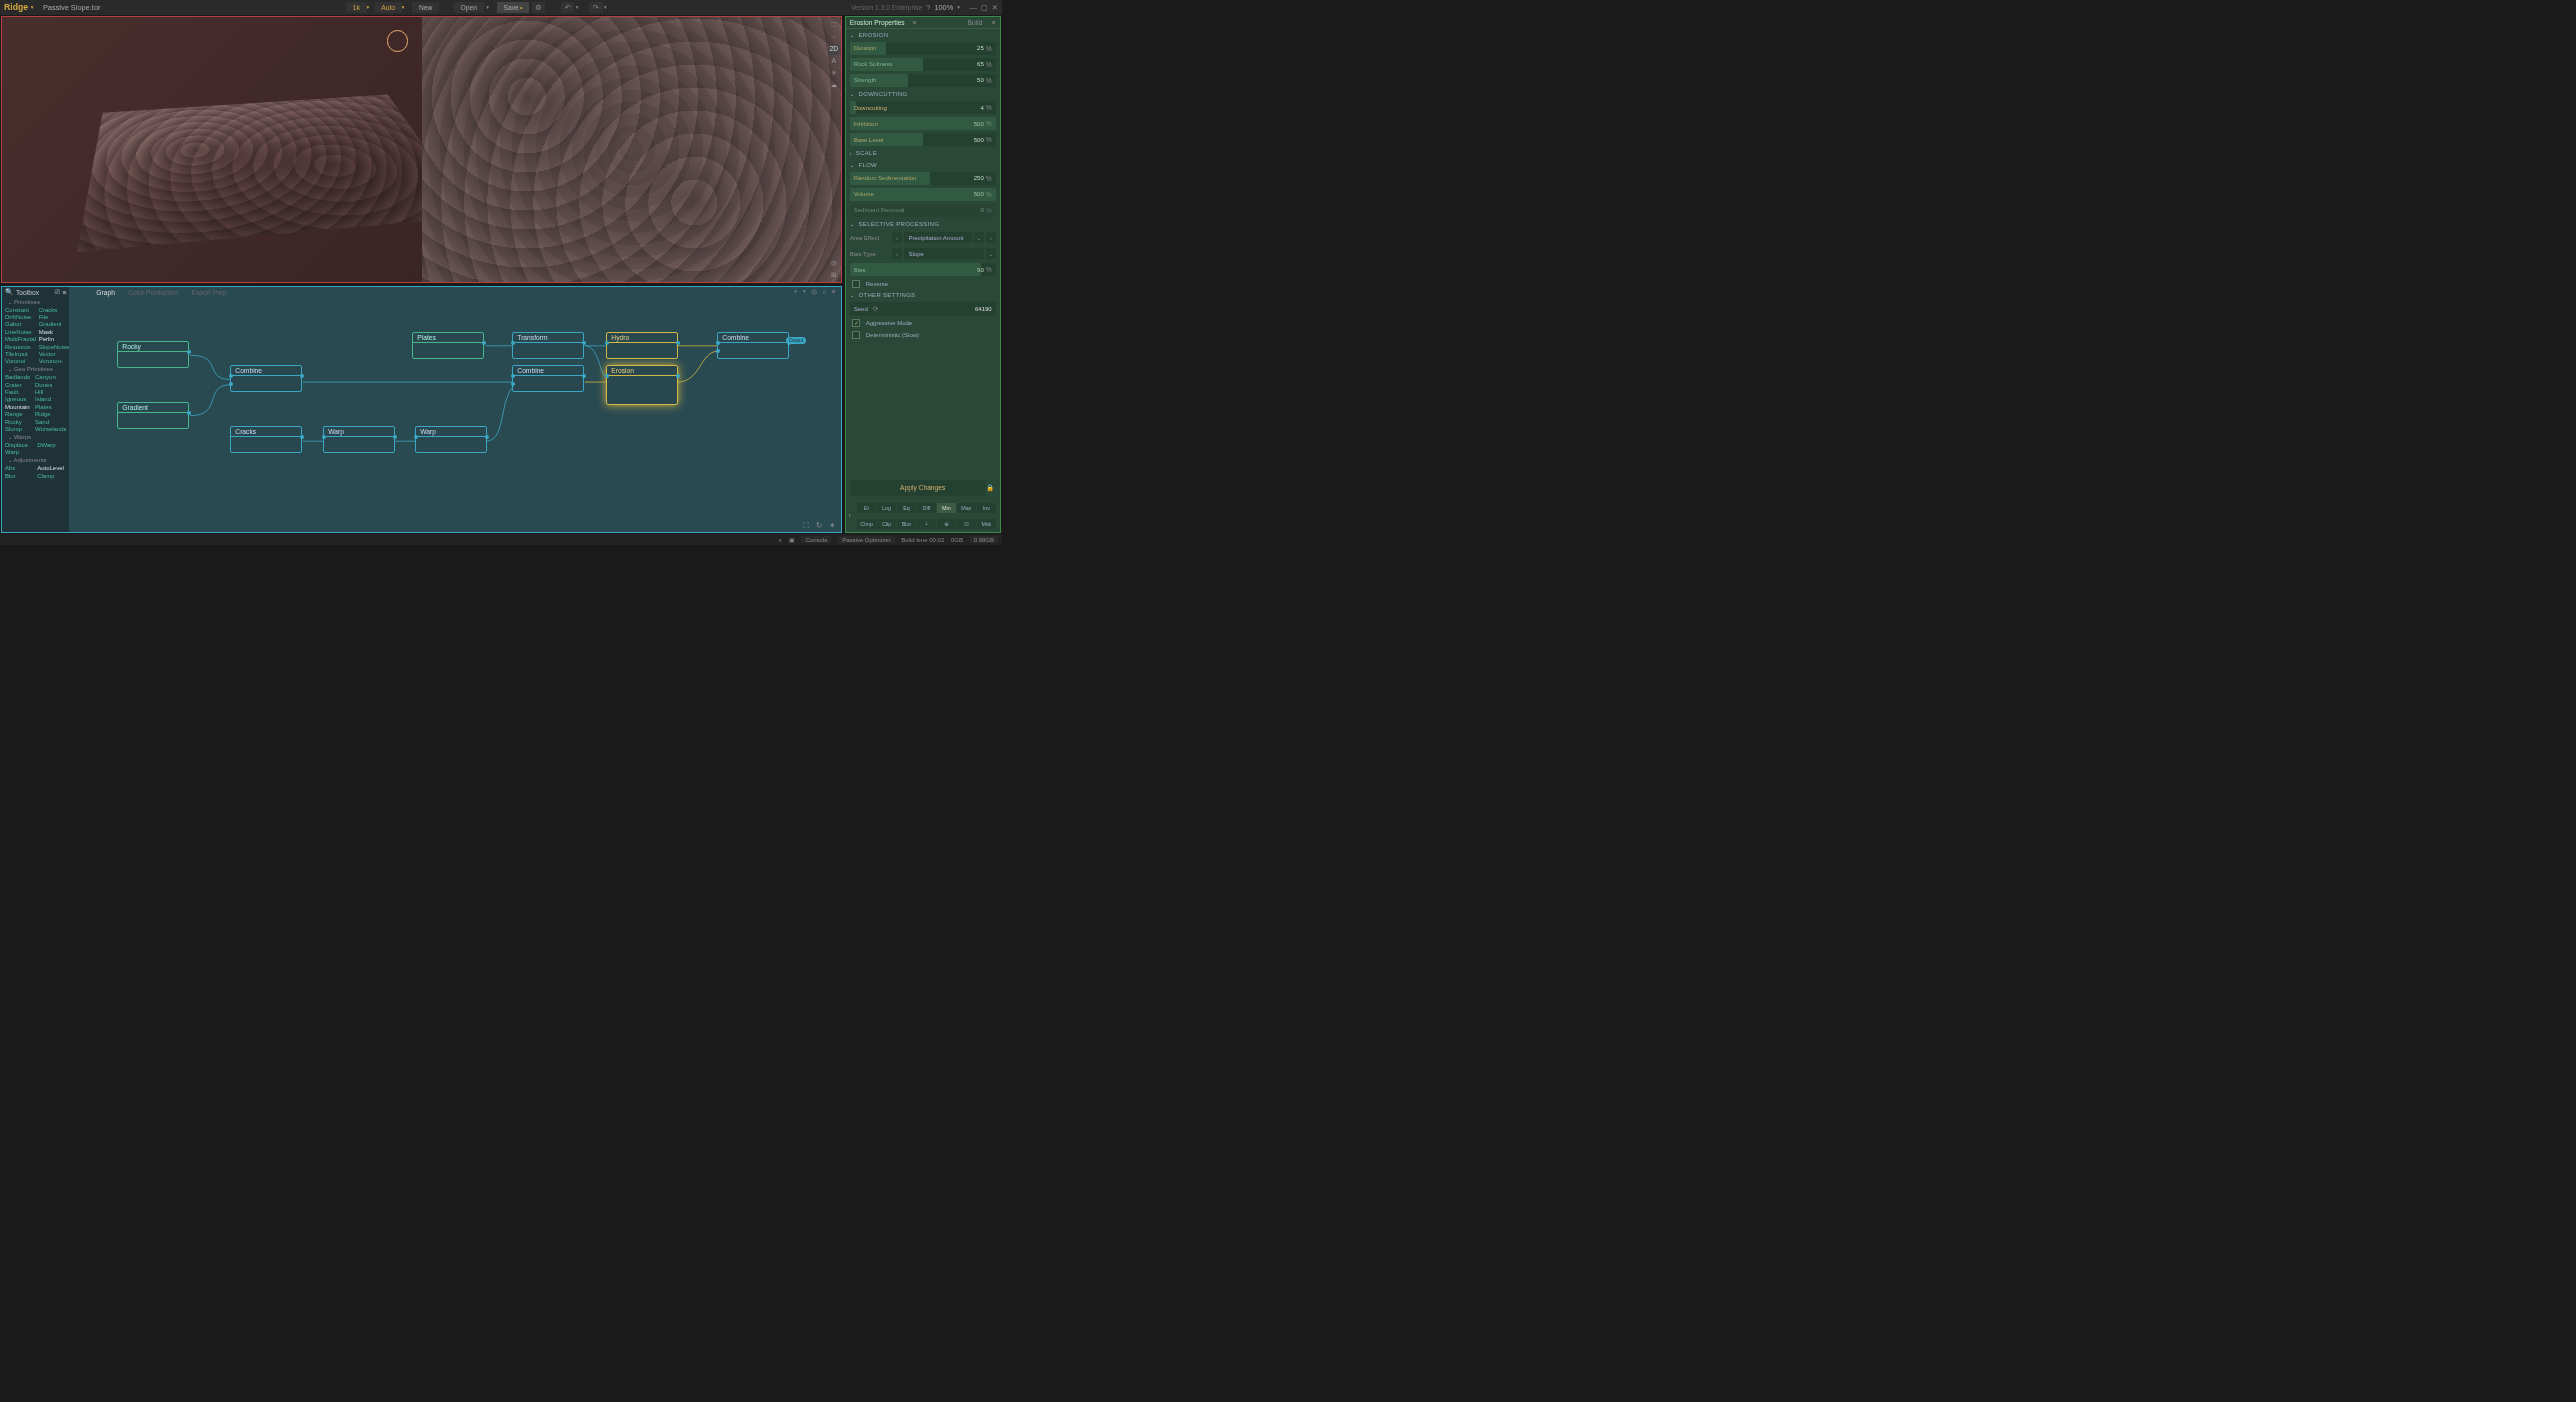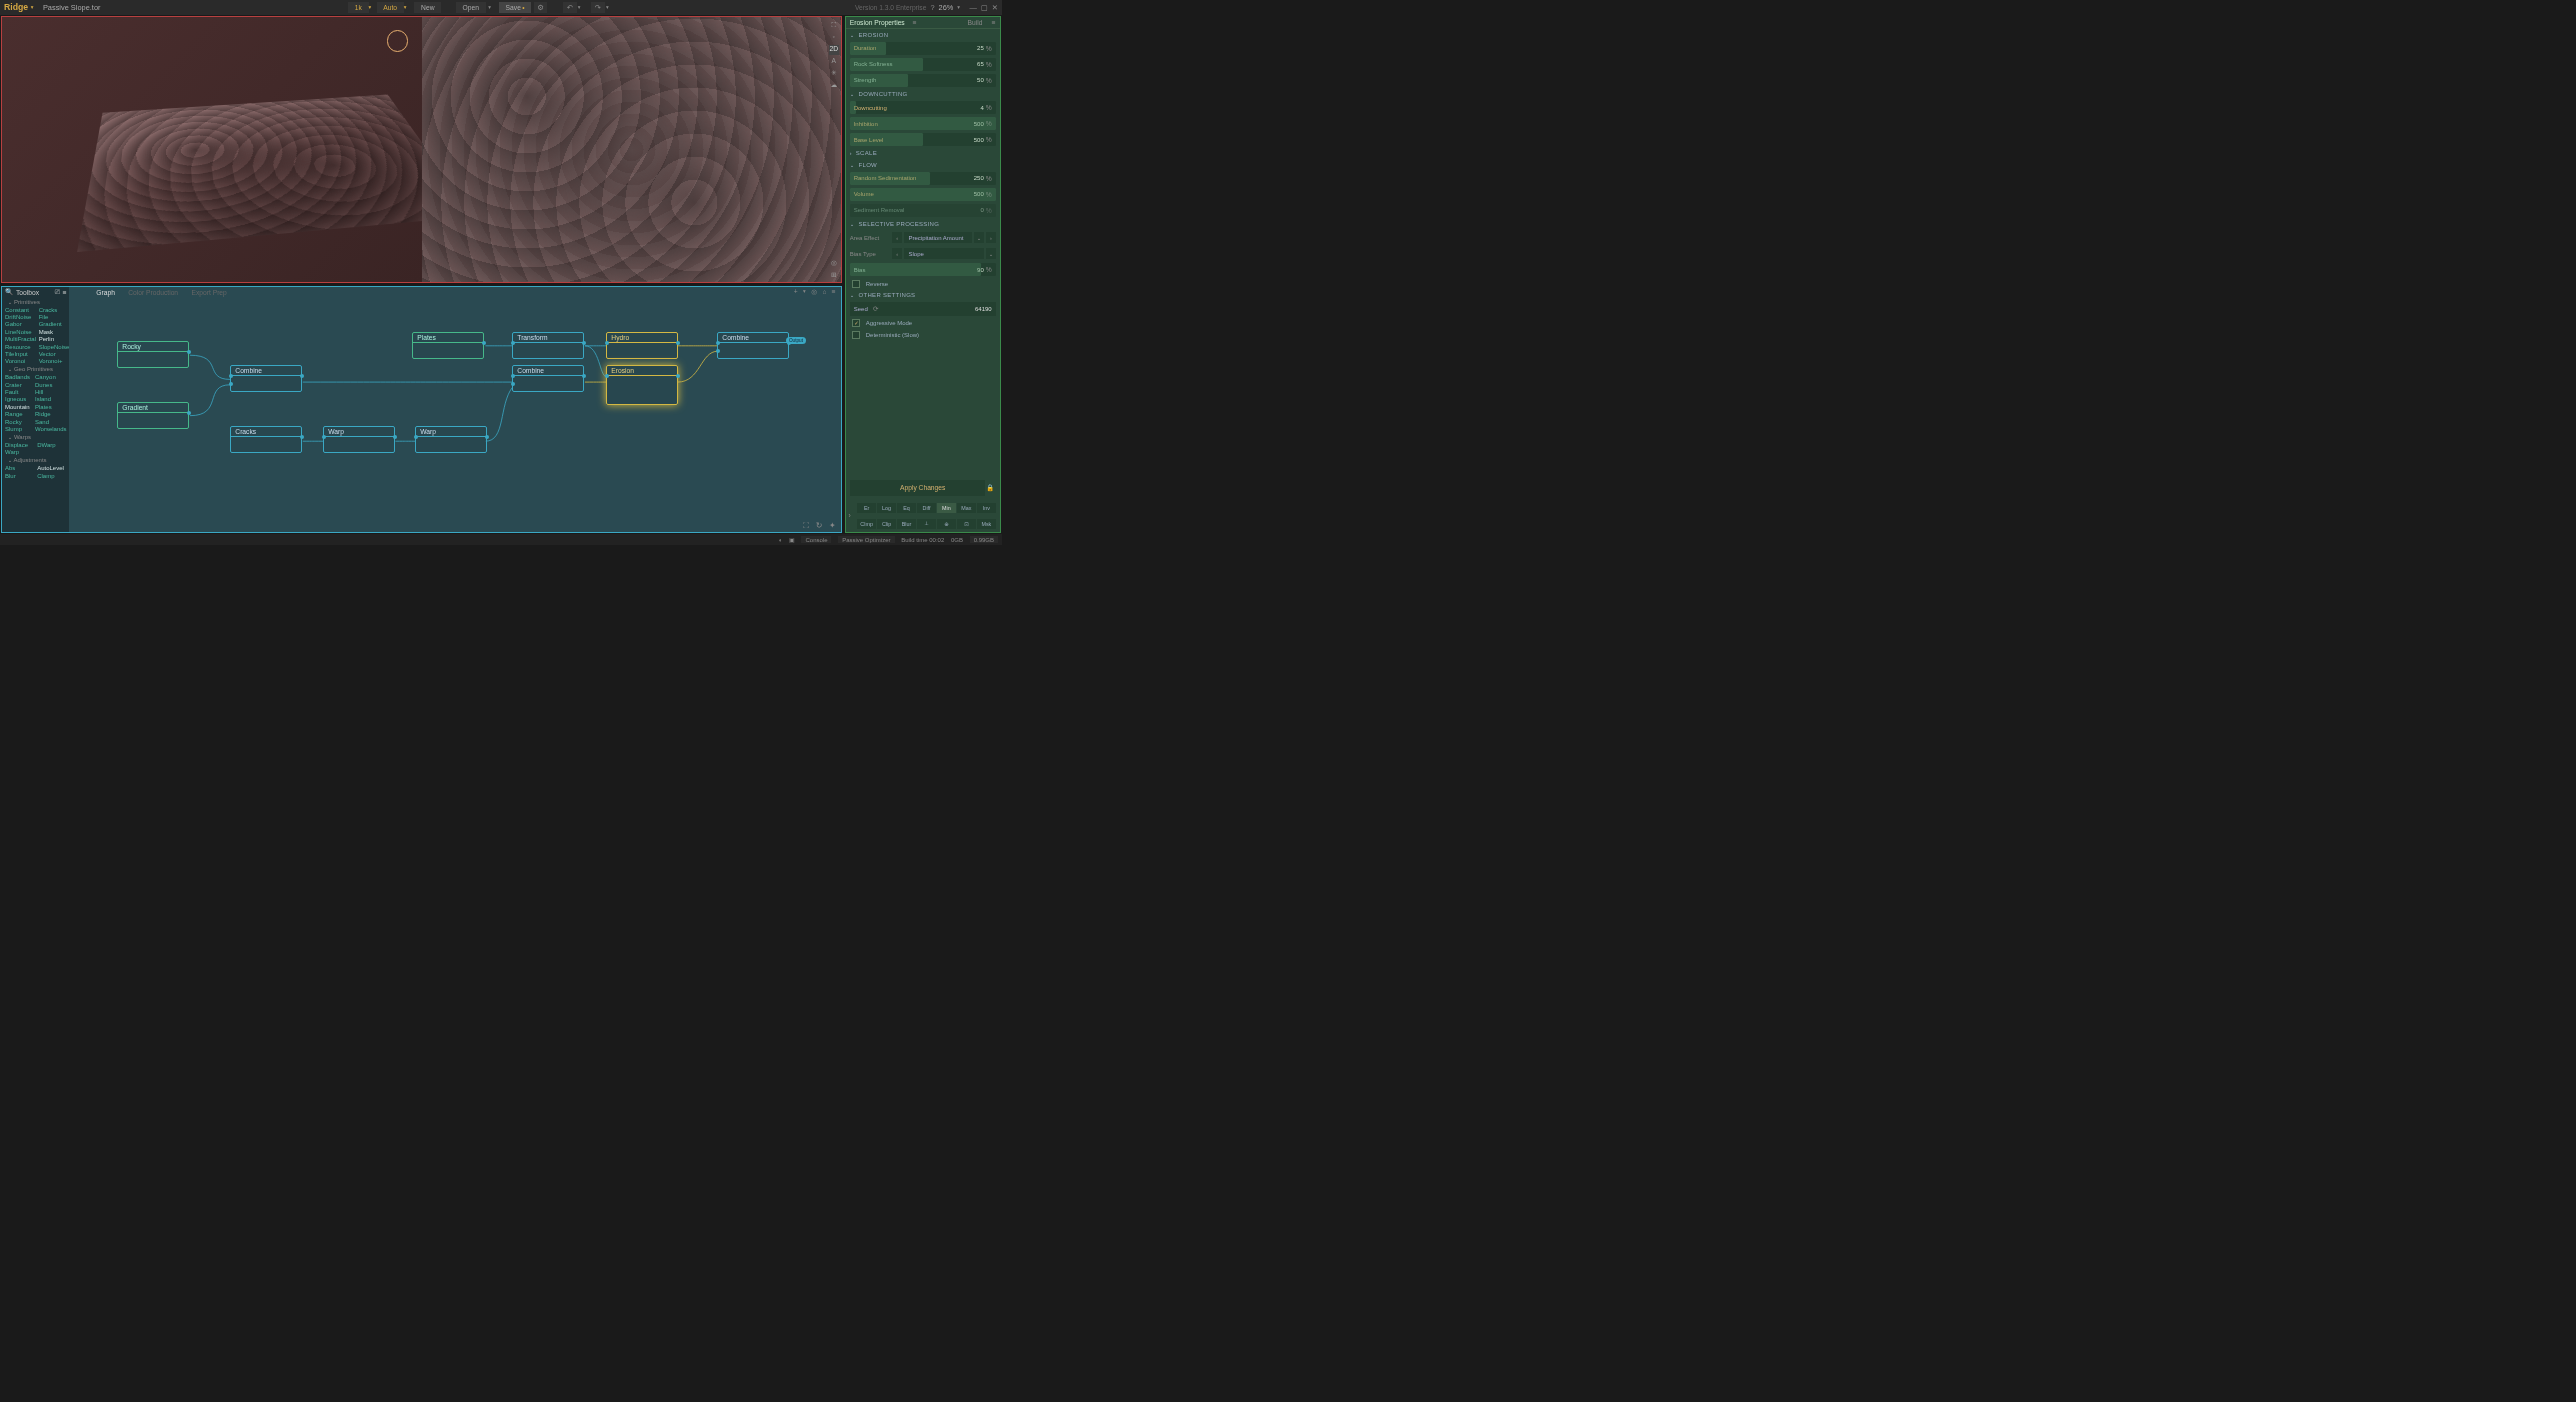--- a/index.html
+++ b/index.html
@@ -121,21 +121,21 @@
   <span class="icon-btn">⚙</span>
   <span style="width:13.4px"></span>
   <span class="icon-btn">↶</span>
   <span style="color:#888;font-size:5.4px">▾</span>
   <span style="width:9.4px"></span>
   <span class="icon-btn">↷</span>
   <span style="color:#888;font-size:5.4px">▾</span>
   <div class="topbar-right">
     <span class="version">Version 1.3.0 Enterprise</span>
     <span style="color:#888">?</span>
-    <span style="color:#aaa">26%</span>
+    <span style="color:#aaa">100%</span>
     <span style="color:#888;font-size:5.4px">▾</span>
     <span style="color:#888;margin-left:5.4px">—</span>
     <span style="color:#888">▢</span>
     <span style="color:#888">✕</span>
   </div>
 </div>
 
 <div class="main">
   <div class="left-area">
 

